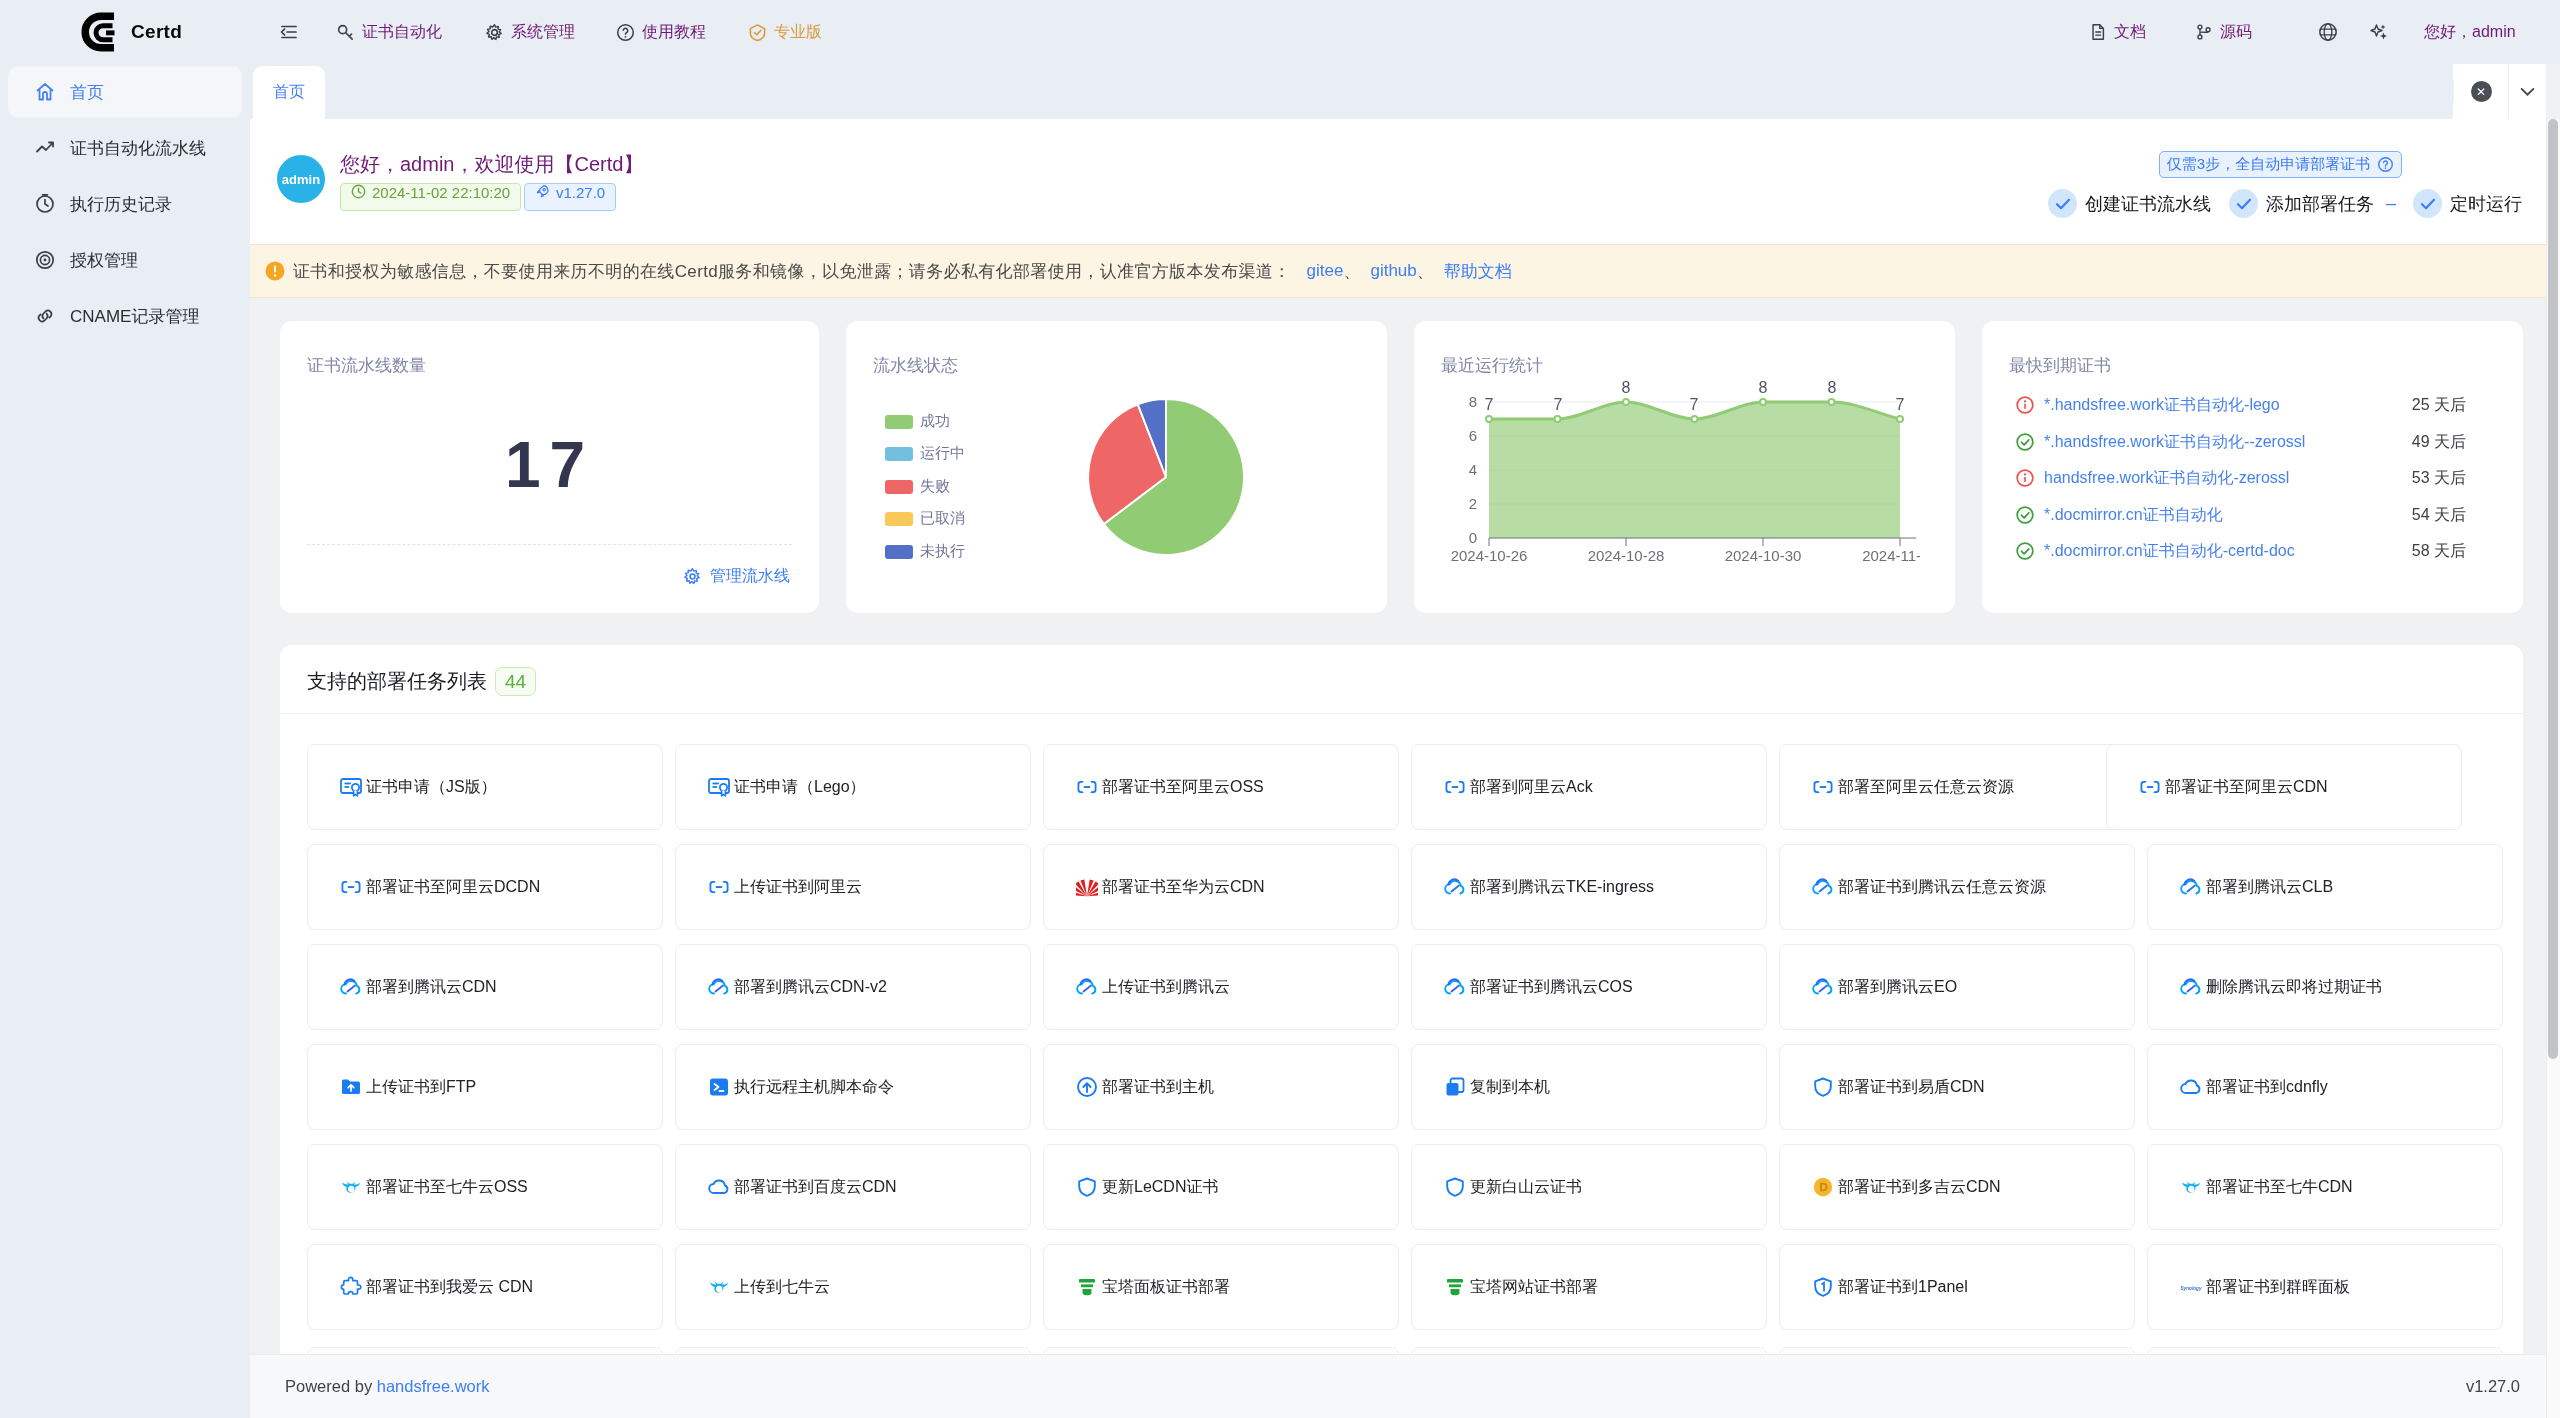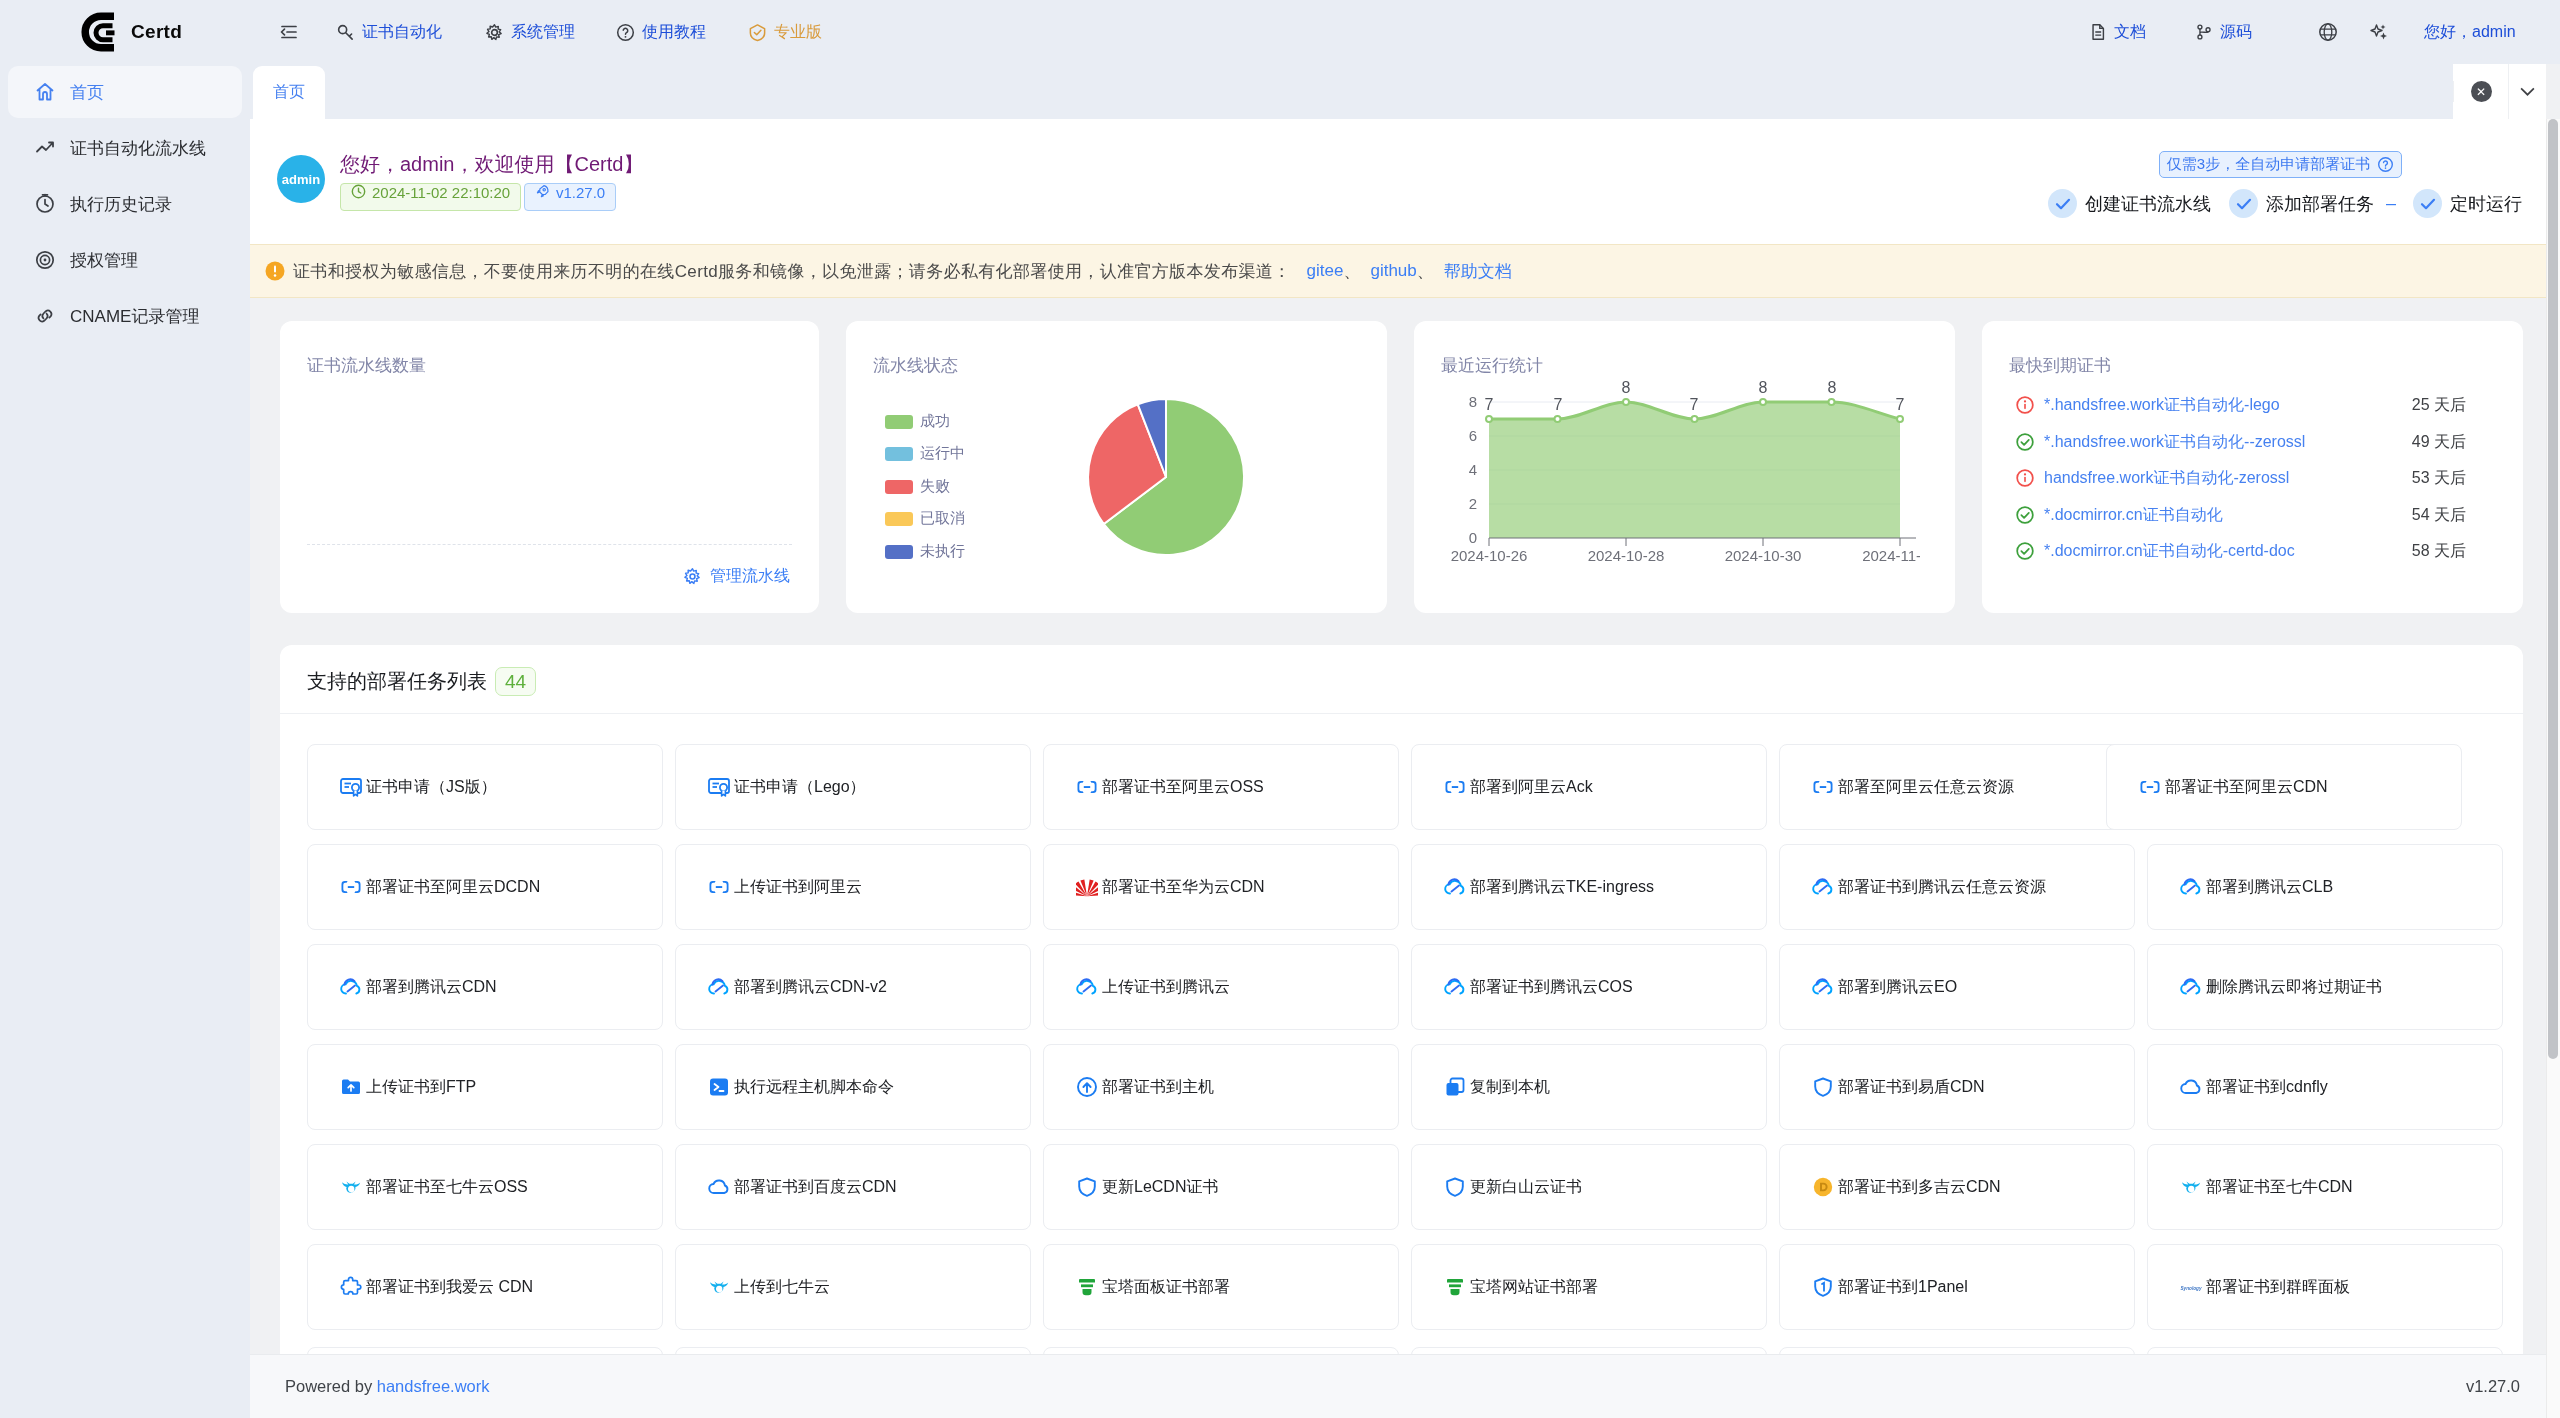--- a/index.html
+++ b/index.html
@@ -1,20 +1,20 @@
 <!DOCTYPE html>
 <html><head><meta charset="utf-8">
 <style>
 * {margin:0;padding:0;box-sizing:border-box}
 html,body {width:2560px;height:1418px;overflow:hidden;font-family:"Liberation Sans",sans-serif;background:#f0f1f3;position:relative}
 .abs {position:absolute}
 a {text-decoration:none;color:#3b7ef5;cursor:pointer}
 
 #hd {left:0;top:0;width:2560px;height:64px;background:#e9edf4;display:flex;align-items:center;color:#33363c}
-.hitem {display:flex;align-items:center;gap:7px;font-size:16px;color:#1d4ed8}
+.hitem {display:flex;align-items:center;gap:7px;font-size:16px;color:#701a75}
 
 #sb {left:0;top:64px;width:250px;height:1354px;background:#e9edf4}
 .sitem {position:absolute;left:8px;width:234px;height:52px;display:flex;align-items:center;gap:14px;padding-left:26px;font-size:17px;color:#2b2d31;border-radius:10px}
 .sitem.on {background:#f4f6fa;color:#4681f0}
 
 #tabbar {left:250px;top:64px;width:2296px;height:55px;background:#e9edf4}
 #tab1 {position:absolute;left:3px;top:2px;width:72px;height:53px;background:#fff;border-radius:9px 9px 0 0;display:flex;align-items:center;justify-content:center;color:#4681f0;font-size:16px}
 #tabbtns {position:absolute;right:0;top:0;width:93px;height:55px;background:#fff;display:flex;align-items:center}
 
 #wel {left:250px;top:119px;width:2296px;height:125px;background:#fff}
@@ -227,20 +227,21 @@
   <span style="margin-left:7px;letter-spacing:0.35px">证书和授权为敏感信息，不要使用来历不明的在线Certd服务和镜像，以免泄露；请务必私有化部署使用，认准官方版本发布渠道：</span>
   <a style="margin-left:16px">gitee</a>
     <span>、</span>
   <a style="margin-left:10px">github</a>
     <span>、</span>
   <a style="margin-left:10px">帮助文档</a>
 </div>
 
 <div class="card" style="left:280px;top:321px;width:539px;height:292px">
   <div class="ctitle">证书流水线数量</div>
+  <div class="abs" style="left:0;width:100%;top:107px;text-align:center;font-size:64px;font-weight:bold;color:#32364e;letter-spacing:9px">17</div>
   <div class="abs" style="left:27px;right:27px;top:223px;border-top:1px dashed #dfe3ea"></div>
   <div class="abs" style="right:29px;top:245px;display:flex;align-items:center;gap:8px;font-size:16px;color:#3b7ef5">
       <svg width="19" height="19" viewBox="0 0 20 20">
         <circle cx="10" cy="10" r="2.6" fill="none" stroke="#3b7ef5" stroke-width="1.7"></circle>
         <path d="M10,1.8 L11.3,4.3 L14,3.6 L13.8,6.4 L16.5,7 L14.9,9.3 L17,11.2 L14.4,12.2 L15,15 L12.2,14.6 L11.4,17.3 L9.3,15.4 L7.2,17.2 L6.6,14.4 L3.8,14.7 L4.6,12 L2,10.8 L4.2,9 L2.7,6.6 L5.5,6.2 L5.4,3.4 L8,4.2 Z" fill="none" stroke="#3b7ef5" stroke-width="1.5" stroke-linejoin="round"></path>
       </svg>
       <span style="color:#3b7ef5">管理流水线</span>
     </div>
 </div>
 

